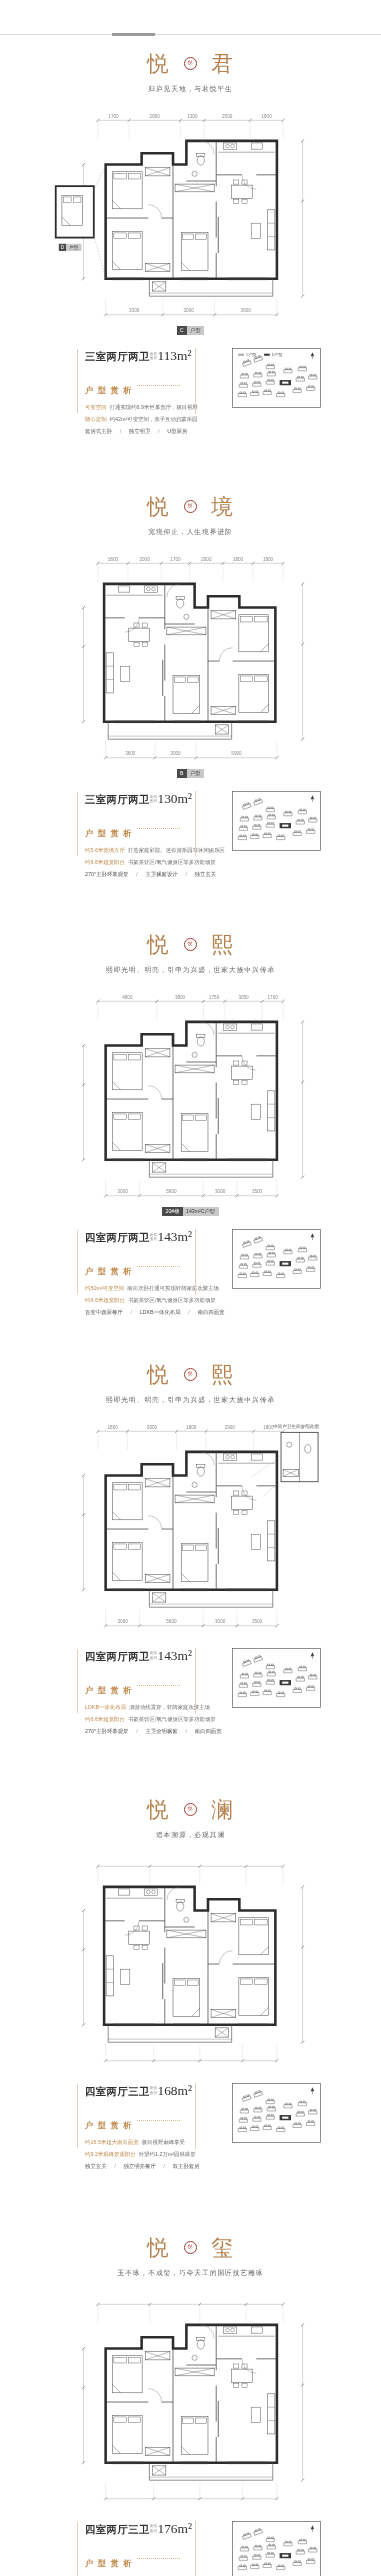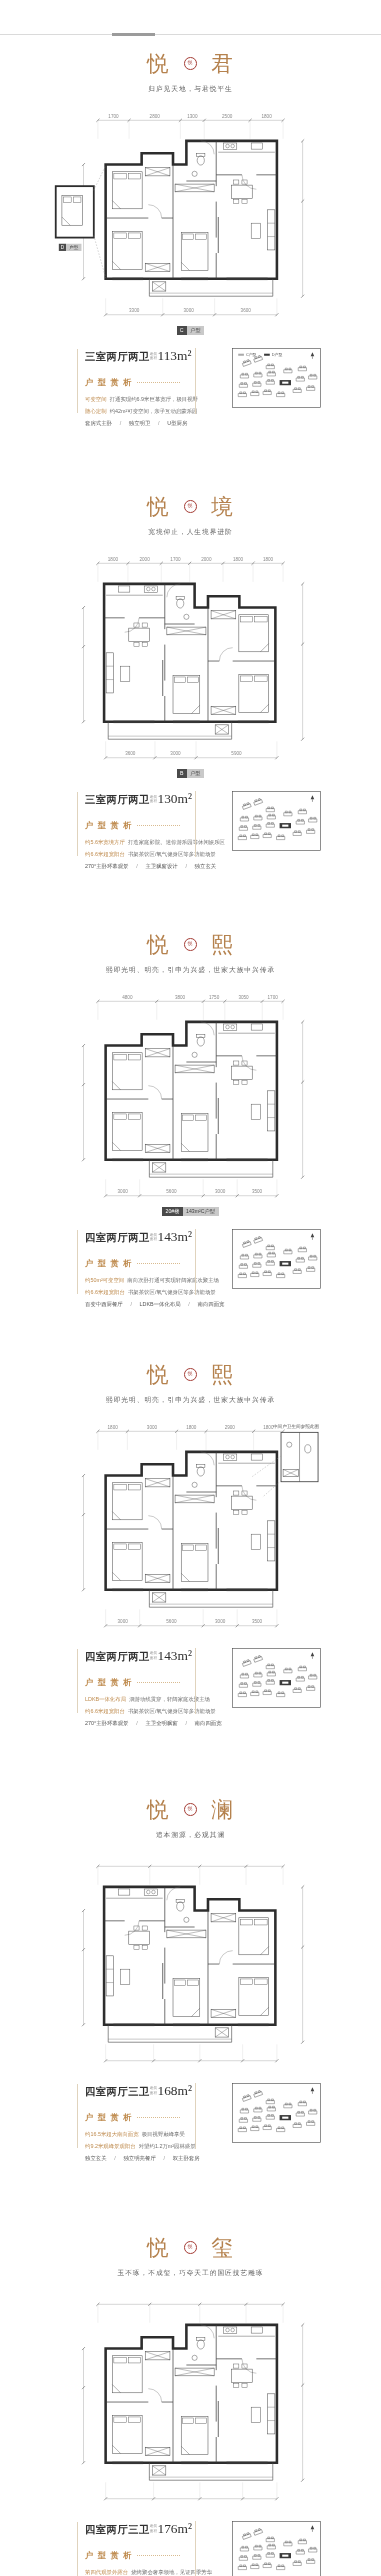--- a/index.html
+++ b/index.html
@@ -21,21 +21,21 @@
   .badge-dark{background:#4a4a4a;color:#ffffff;padding:1px 3.1px;}
   .badge-light{background:#c9c9c9;color:#3a3a3a;padding:1px 3.6px;}
   .info{position:relative;margin-left:85px;margin-top:12.4px;width:242px;height:66px;}
   .info::before{content:"";position:absolute;left:-8.2px;top:1px;bottom:1px;width:0.5px;background:#e0d3bd;}
   .info-divider{position:absolute;left:110px;top:0;bottom:0;width:0.5px;background:#e0d3bd;}
   .spec-row{display:flex;align-items:baseline;gap:0;color:#2f2f2f;
             font-family:"Liberation Serif","DejaVu Serif",serif;}
   .spec{font-size:10.3px;font-weight:bold;letter-spacing:0.5px;}
   .area-label{font-size:3.6px;color:#999;width:7.7px;line-height:4.1px;align-self:center;}
   .area{font-size:13.4px;font-weight:normal;}
-  .analysis{margin-top:13px;display:flex;align-items:center;
+  .analysis{margin-top:21px;display:flex;align-items:flex-start;
             font-family:"Liberation Serif","DejaVu Serif",serif;
             font-size:8.2px;color:#bf8b4e;letter-spacing:4.6px;font-weight:bold;}
   .analysis .dots{width:43px;height:0;border-bottom:1px dotted #d9bb90;margin-left:1px;}
   .features{margin-top:5.2px;font-size:5.4px;line-height:12px;white-space:nowrap;}
   .f-label{color:#bf8b4e;margin-right:3.1px;}
   .f-text{color:#6e6e6e;}
   .tags{display:flex;align-items:center;font-size:5.4px;color:#555;line-height:12px;}
   .tag-sep{color:#999;margin:0 7.7px;}
   .map{position:absolute;left:147px;top:0;width:89px;height:60px;}
 </style>

